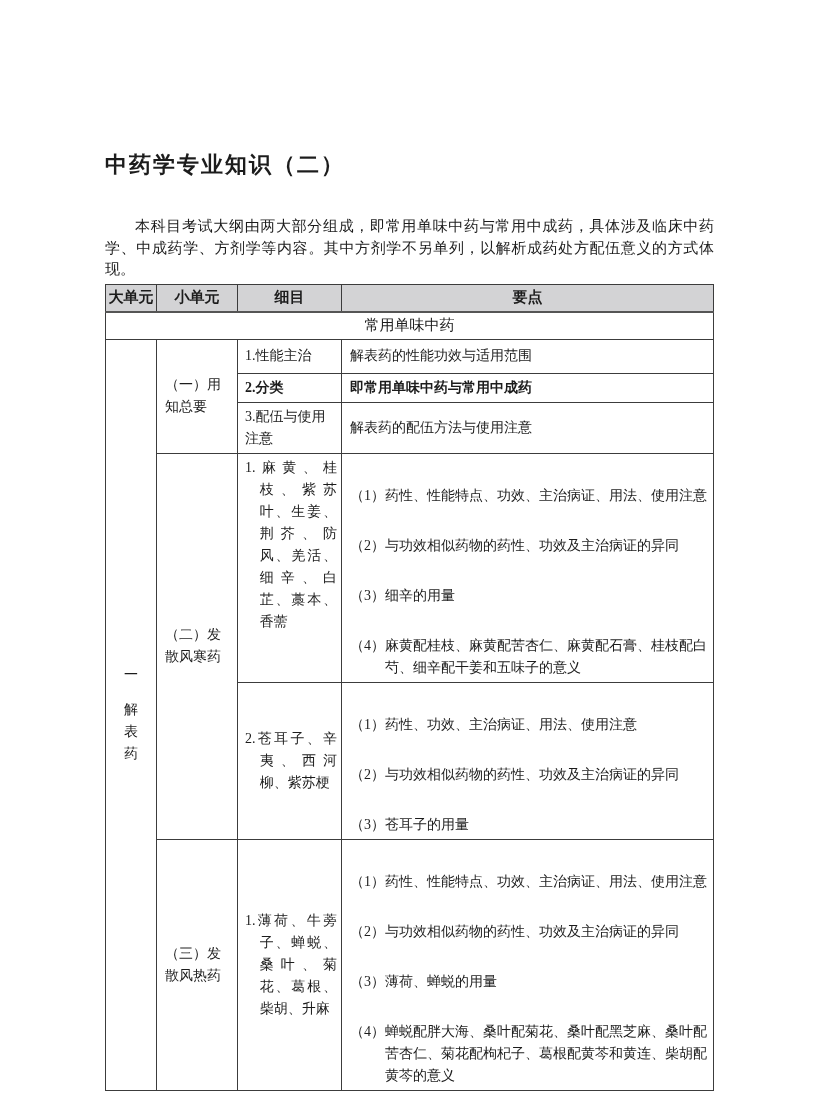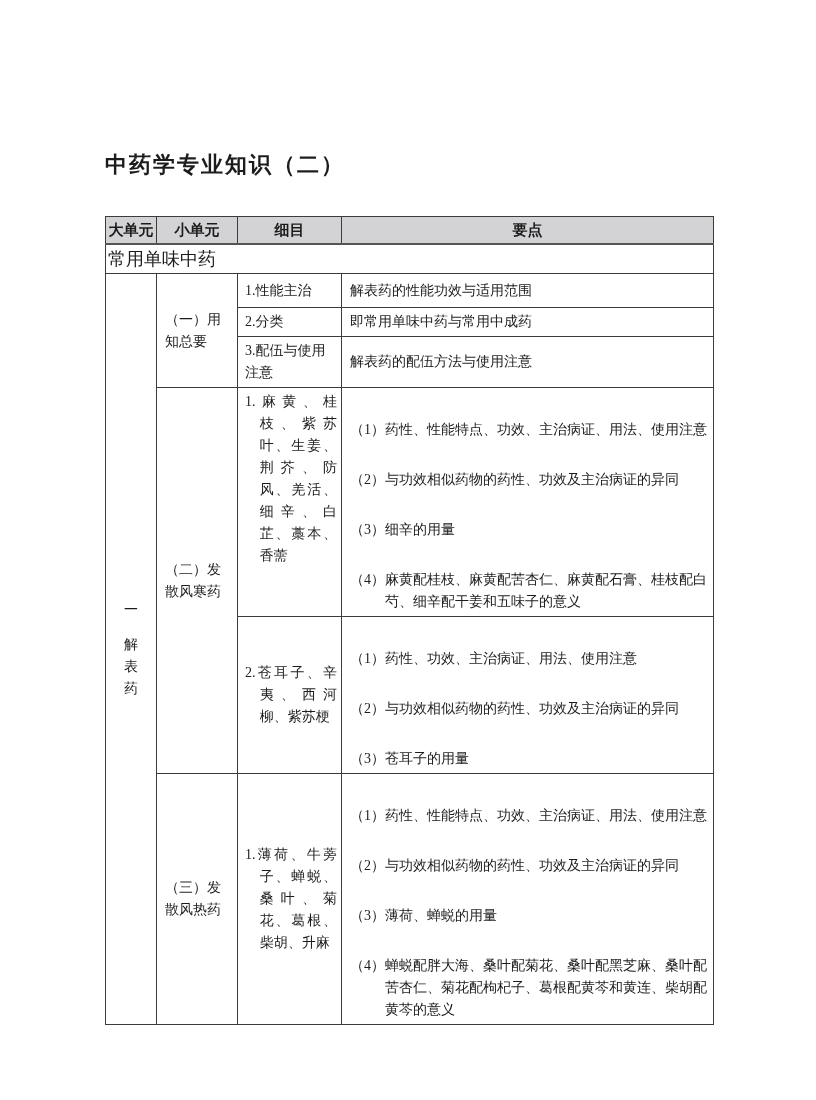--- a/index.html
+++ b/index.html
@@ -25,21 +25,21 @@
   table.syllabus th, table.syllabus td {
     border:1px solid #3c3c3c;
   }
   table.syllabus th {
     background:#d3d3d5;
     font-family:"Liberation Sans","DejaVu Sans",sans-serif;
     font-size:15px; font-weight:bold; text-align:center;
     height:22px; padding:2px; border-bottom:2px solid #555;
   }
   tr.banner-row td {
-    text-align:left; font-size:18px; height:22px; padding:2px;
+    text-align:center; font-size:15px; height:22px; padding:2px;
   }
   td.cell-unit {
     text-align:center; vertical-align:middle;
     font-size:14px; line-height:22px; padding:2px;
   }
   td.cell-unit .unit-gap { height:13px; }
   td.cell-sub {
     vertical-align:middle; font-size:14px; line-height:22px;
     padding:2px 3px 2px 8px; text-align:left;
   }
@@ -49,33 +49,34 @@
   }
   td.cell-point {
     vertical-align:top; font-size:14px; line-height:22px;
     padding:3px 6px 3px 8px;
   }
   td.vm { vertical-align:middle; }
   .item-text { padding-left:1.05em; text-indent:-1.05em; text-align:justify; }
   .pt { padding-left:2.5em; text-indent:-2.5em; text-align:justify;margin-top:28px; }
 
   tr.h-r1 { height:34px; }
-  tr.h-r2 { height:27px; }
+  tr.h-r2 { height:27px;font-weight:bold; }
   tr.h-r3 { height:28px; }
   tr.h-big1 { height:133px; }
   tr.h-big2 { height:72px; }
   tr.h-big3 { height:155px; }
 </style>
 </head>
 <body>
 
 <div class="content">
 
   <h1 class="doc-title">中药学专业知识（二）</h1>
 
+  <p class="para">本科目考试大纲由两大部分组成，即常用单味中药与常用中成药，具体涉及临床中药学、中成药学、方剂学等内容。其中方剂学不另单列，以解析成药处方配伍意义的方式体现。</p>
 
   <table class="syllabus">
     <colgroup>
       <col style="width:51px">
       <col style="width:81px">
       <col style="width:104px">
       <col>
     </colgroup>
     <thead>
       <tr>

